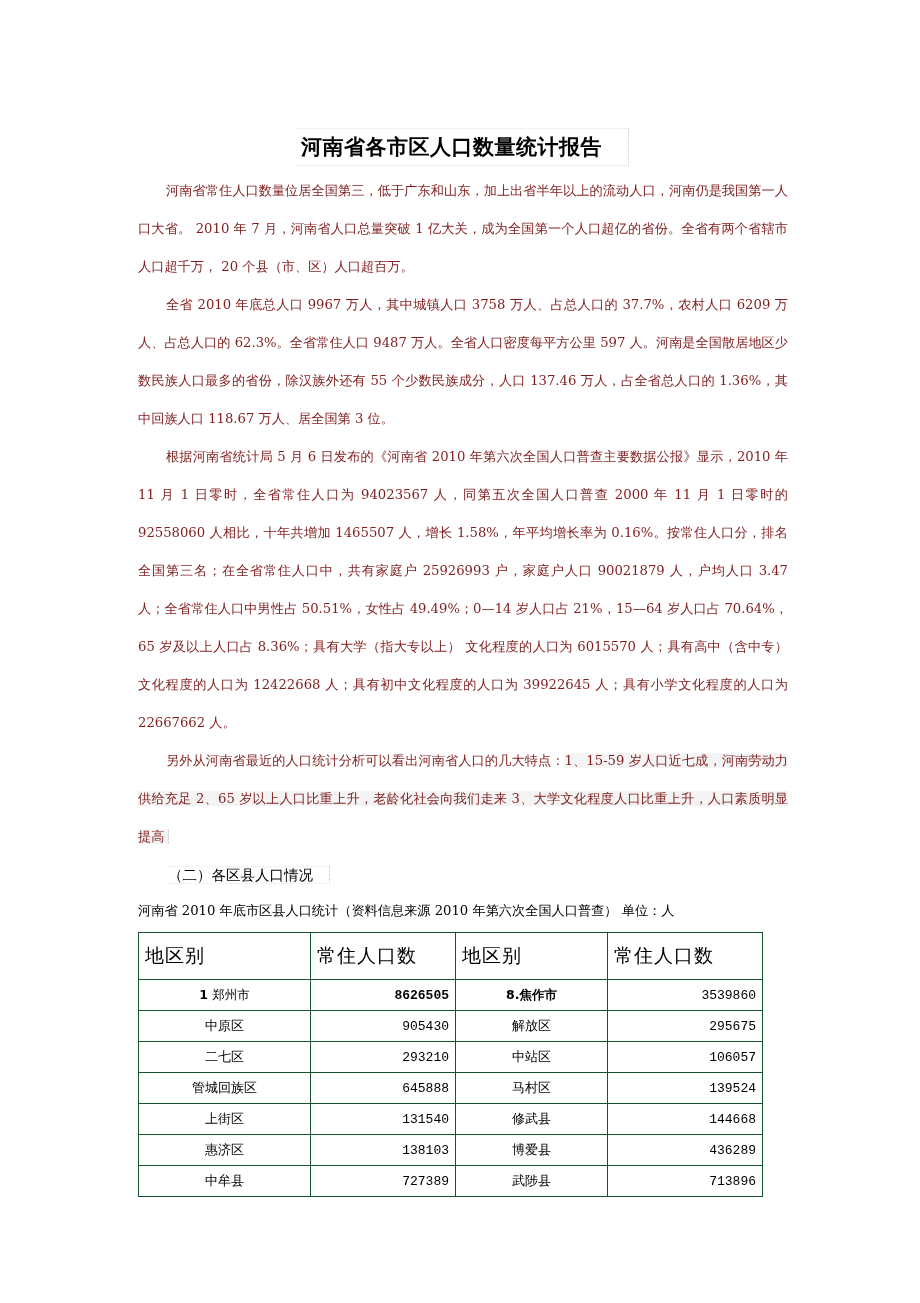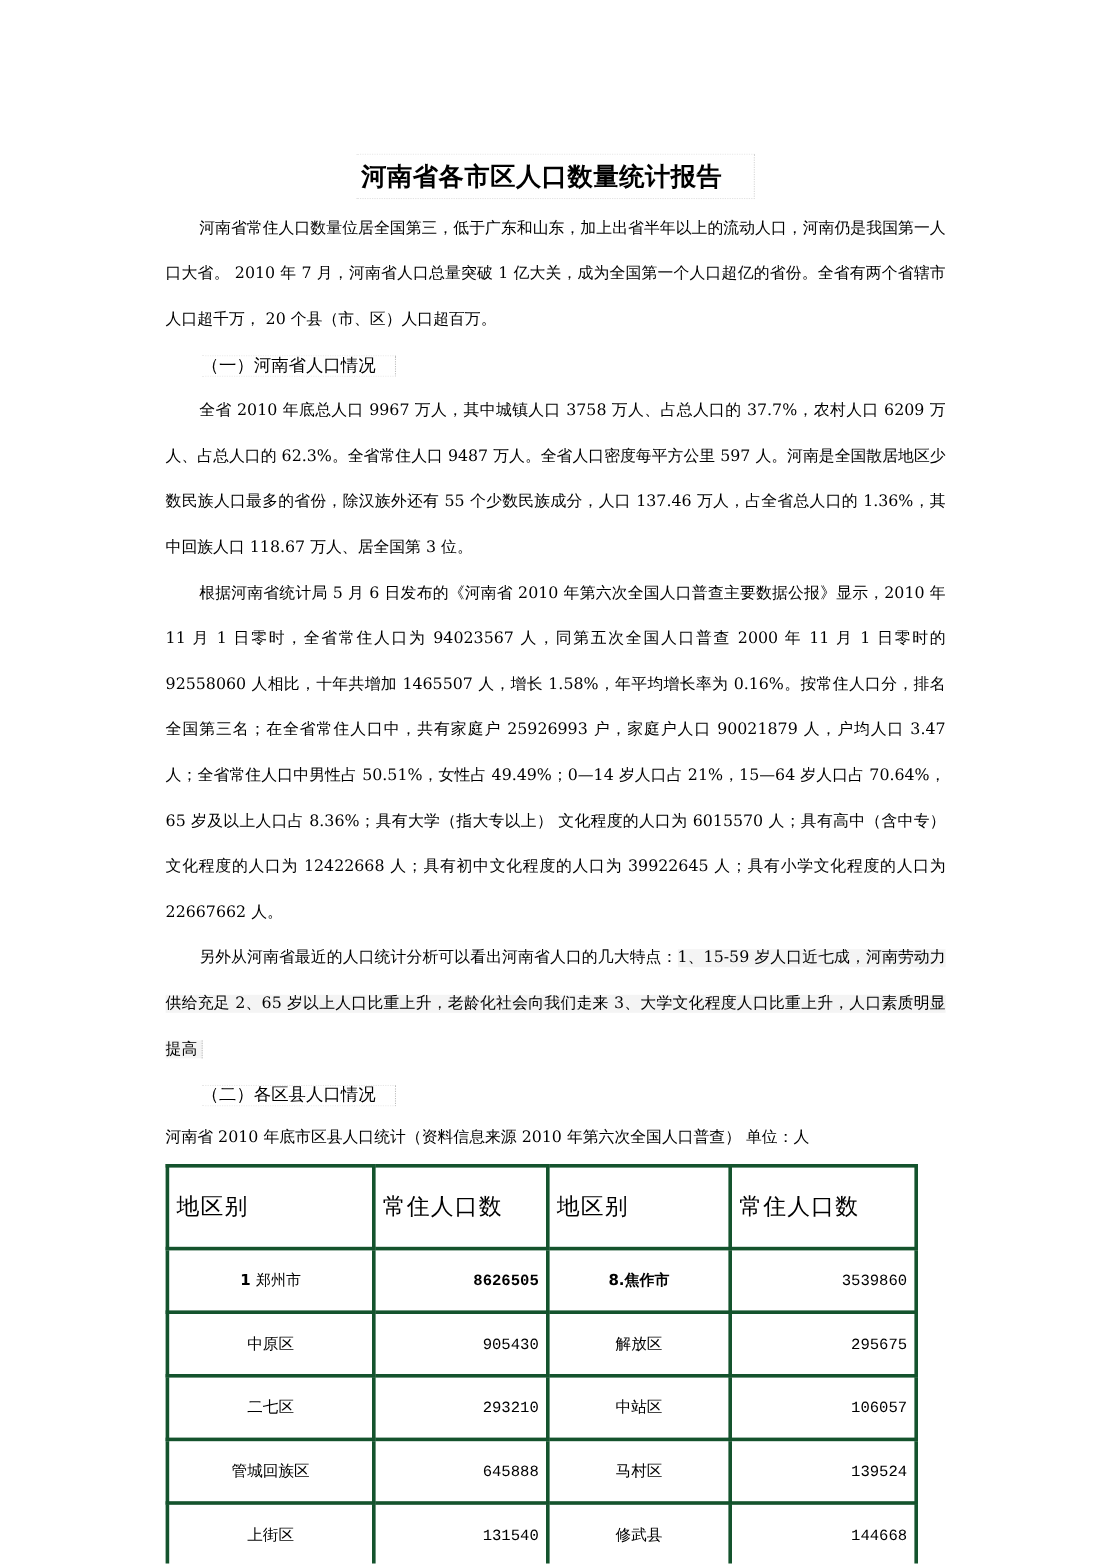--- a/index.html
+++ b/index.html
@@ -47,21 +47,21 @@
   }
 
   
   p.para {
     margin: 0;
     font-family: "DejaVu Serif", "Liberation Serif", serif;
     font-size: 13.2px;
     line-height: 38px;
     text-align: justify;
     text-justify: inter-ideograph;
-    color: #000000;
+    color: #7f1d1d;
     position: relative;
   }
   p.para.indent { text-indent: 28px; }
 
   .hdr2 {
     margin: 0;
     font-family: "DejaVu Serif", "Liberation Serif", serif;
     font-size: 14.5px;
     line-height: 38px;
     text-indent: 30px;
@@ -90,22 +90,22 @@
 
   
   table.poptable {
     border-collapse: collapse;
     width: 624px;
     margin-top: 4px;
     margin-left: 0px;
     table-layout: fixed;
   }
   table.poptable td {
-    border: 3px solid #14532d;
-    padding: 12px 6px;
+    border: 1px solid #14532d;
+    padding: 2px 6px;
     font-size: 13px;
     font-family: "DejaVu Serif", "Liberation Serif", serif;
     height: 26px;
     vertical-align: middle;
     overflow: hidden;
     white-space: nowrap;
   }
   table.poptable tr.head td {
     font-size: 19px;
     height: 42px;
@@ -147,21 +147,20 @@
 </head>
 <body>
 
 <div class="page">
   <div class="content">
 
     <h1 class="doc-title"><span class="tbox">河南省各市区人口数量统计报告</span></h1>
 
     <p class="para indent">河南省常住人口数量位居全国第三，低于广东和山东，加上出省半年以上的流动人口，河南仍是我国第一人口大省。    2010 年 7 月，河南省人口总量突破    1 亿大关，成为全国第一个人口超亿的省份。全省有两个省辖市人口超千万，     20 个县（市、区）人口超百万。</p>
 
-    <div class="hdr2"><span class="hbox">（一）河南省人口情况</span></div>
 
     <p class="para indent">全省 2010 年底总人口   9967 万人，其中城镇人口   3758 万人、占总人口的   37.7%，农村人口 6209 万人、占总人口的   62.3%。全省常住人口   9487 万人。全省人口密度每平方公里   597 人。河南是全国散居地区少数民族人口最多的省份，除汉族外还有     55 个少数民族成分，人口 137.46 万人，占全省总人口的   1.36%，其中回族人口   118.67 万人、居全国第  3 位。</p>
 
     <p class="para indent">根据河南省统计局  5 月 6 日发布的《河南省   2010 年第六次全国人口普查主要数据公报》显示，2010 年 11 月 1 日零时，全省常住人口为     94023567 人，同第五次全国人口普查   2000 年 11 月 1 日零时的  92558060 人相比，十年共增加   1465507 人，增长 1.58%，年平均增长率为 0.16%。按常住人口分，排名全国第三名；在全省常住人口中，共有家庭户      25926993 户，家庭户人口  90021879 人，户均人口 3.47 人；全省常住人口中男性占    50.51%，女性占 49.49%；0—14 岁人口占 21%，15—64 岁人口占 70.64%，65 岁及以上人口占  8.36%；具有大学（指大专以上） 文化程度的人口为   6015570 人；具有高中（含中专） 文化程度的人口为   12422668 人；具有初中文化程度的人口为    39922645 人；具有小学文化程度的人口为    22667662 人。</p>
 
     <p class="para indent"><span>另外从河南省最近的人口统计分析可以看出河南省人口的几大特点：</span><span class="hl">1、15-59 岁人口近七成，河南劳动力供给充足    2、65 岁以上人口比重上升，老龄化社会向我们走来    3、大学文化程度人口比重上升，人口素质明显提高</span></p>
 
     <div class="hdr2"><span class="hbox">（二）各区县人口情况</span></div>
 
     <p class="tbl-caption">河南省 2010  年底市区县人口统计（资料信息来源    2010 年第六次全国人口普查）    单位：人</p>

